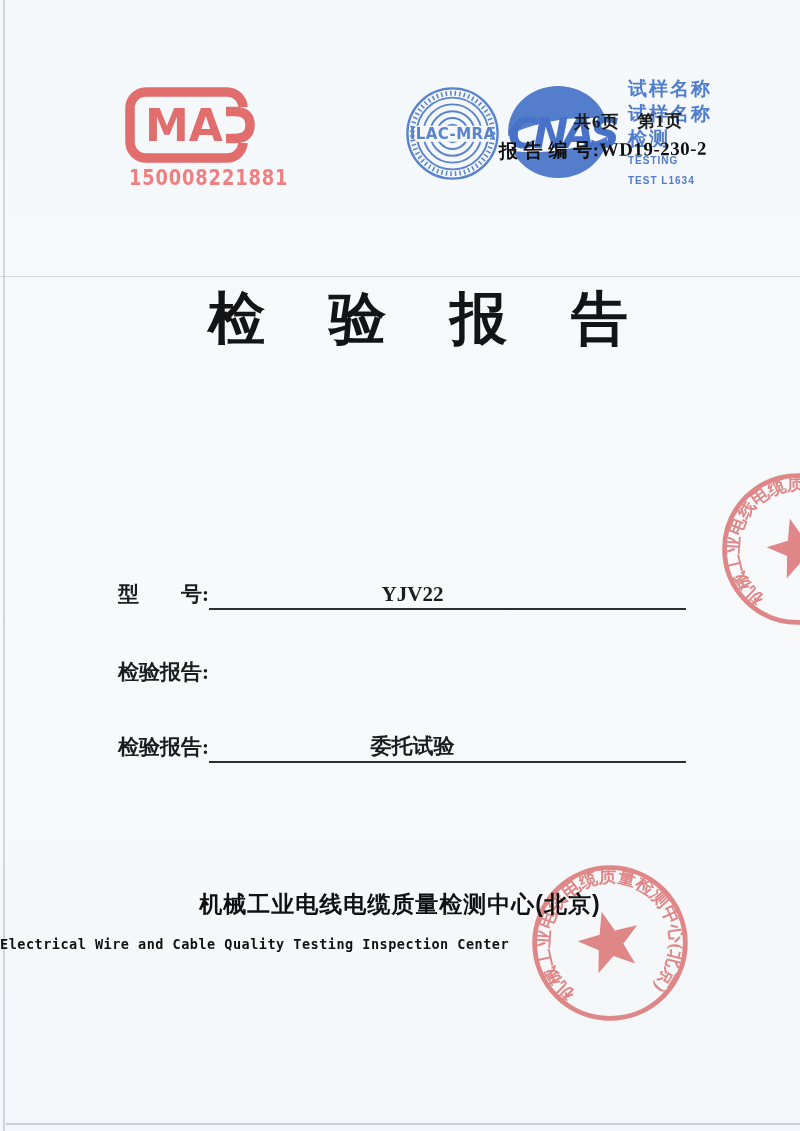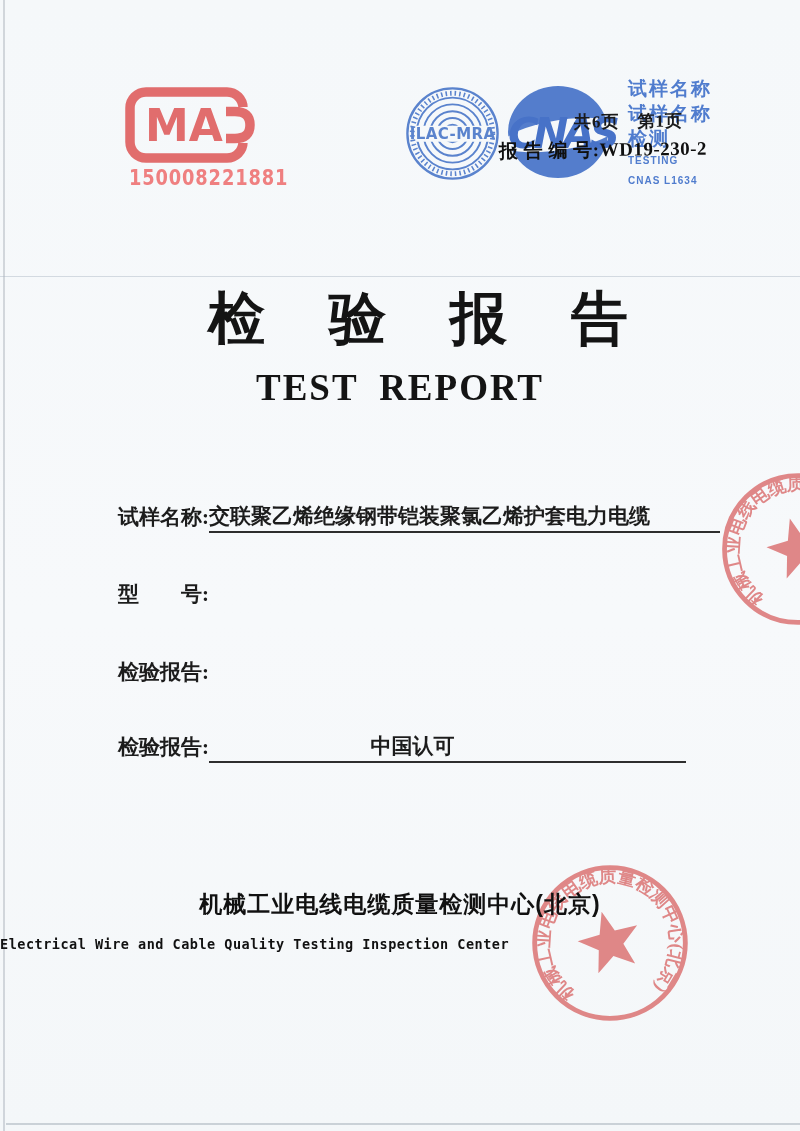--- a/index.html
+++ b/index.html
@@ -82,42 +82,38 @@
     <ellipse cx="52" cy="48" rx="50" ry="46" fill="#3e6dc6"></ellipse>
     <ellipse cx="54" cy="51" rx="57" ry="15" transform="rotate(-9 54 51)" fill="#f6f8fa"></ellipse>
     <text x="58" y="64" text-anchor="middle" textLength="112" font-family="DejaVu Sans, sans-serif" font-weight="bold" font-style="italic" font-size="42" fill="#3060c2">CNAS</text>
   </svg>
 
   <div class="abs accred">
     <div class="zh">试样名称</div>
     <div class="zh">试样名称</div>
     <div class="zh">检测</div>
     <div class="en">TESTING</div>
-    <div class="en">CNAS L1634</div>
+    <div class="en">TEST L1634</div>
   </div>
 
   <div class="abs page-info">共6页　第1页</div>
   <div class="abs report-no">报 告 编 号:WD19-230-2</div>
 
   <div class="abs title-zh">检验报告</div>
-  <div class="abs title-en">TEST REPORT</div>
 
-  <div class="abs row" style="top:502px">
-    <span class="lbl">试样名称:</span>
-    <span class="line">交联聚乙烯绝缘钢带铠装聚氯乙烯护套电力电缆</span>
-  </div>
   <div class="abs row" style="top:579px">
     <span class="lbl">型　　号:</span>
+    <span class="line">YJV22</span>
   </div>
   <div class="abs row" style="top:657px">
     <span class="lbl">检验报告:</span>
   </div>
   <div class="abs row" style="top:732px">
     <span class="lbl">检验报告:</span>
-    <span class="line">中国认可</span>
+    <span class="line">委托试验</span>
   </div>
 
   <svg class="abs seal" style="left:719px;top:470px;" width="158" height="158" viewBox="0 0 200 200">
     <circle cx="100" cy="100" r="93" fill="none" stroke="#d96868" stroke-width="6"></circle>
     <polygon points="100,60 109.7,86.7 138,87.6 115.7,105.1 123.5,132.4 100,116.5 76.5,132.4 84.3,105.1 62,87.6 90.3,86.7" fill="#d96868" transform="rotate(-15 100 100)"></polygon>
     <path id="seal-arc-1" d="M 57,161.4 A 75,75 0 1 1 143,161.4" fill="none"></path>
     <text font-size="23" font-weight="bold" fill="#d96868">
       <textPath href="#seal-arc-1" textLength="366" lengthAdjust="spacingAndGlyphs">机械工业电线电缆质量检测中心(北京)</textPath>
     </text>
   </svg>

